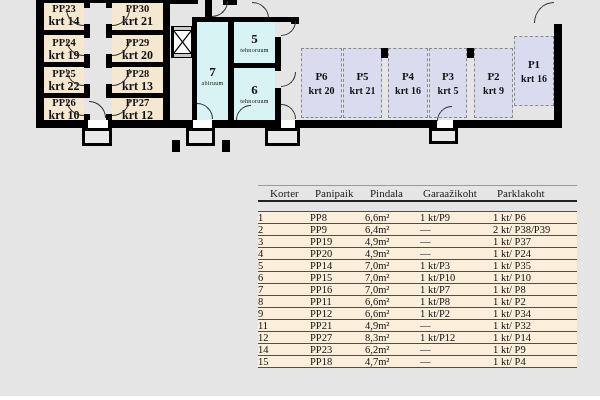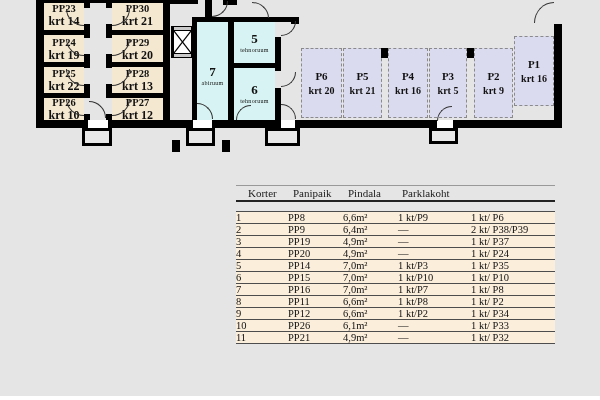--- a/index.html
+++ b/index.html
@@ -23,21 +23,21 @@
   .entry{position:absolute;background:#e9e9e9;border:3px solid #000;box-sizing:border-box;}
   .arc{position:absolute;box-sizing:border-box;background:transparent;}
   .arc.tl{border-top:1px solid #333;border-left:1px solid #333;border-top-left-radius:100% 100%;}
   .arc.tr{border-top:1px solid #333;border-right:1px solid #333;border-top-right-radius:100% 100%;}
   .arc.bl{border-bottom:1px solid #333;border-left:1px solid #333;border-bottom-left-radius:100% 100%;}
   .arc.br{border-bottom:1px solid #333;border-right:1px solid #333;border-bottom-right-radius:100% 100%;}
   .elev{position:absolute;left:171px;top:26px;width:23px;height:32px;background:#000;}
   .elev .cab{position:absolute;left:3px;top:5px;width:17px;height:22px;background:#fff;}
   .elev .cap{position:absolute;left:3px;width:17px;height:3px;background:#c9c9c9;}
   
-  .tbl{position:absolute;left:236px;top:185px;width:319px;}
+  .tbl{position:absolute;left:258px;top:185px;width:319px;}
   .thead{display:flex;border-top:1px solid #999;border-bottom:2px solid #222;height:14px;
          font-size:11px;line-height:14px;color:#1a1a1a;}
   .thead span{display:block;box-sizing:border-box;}
   .c0{width:52px;padding-left:12px;} .c1{width:55px;padding-left:5px;}
   .c2{width:55px;padding-left:5px;}  .c3{width:73px;padding-left:3px;}
   .c4{width:84px;padding-left:4px;}
   table.data{position:absolute;left:0;top:26px;width:319px;border-collapse:collapse;
              border-bottom:1px solid #4d4d4d;}
   table.data td{background:#fbeedb;border-top:1px solid #4d4d4d;height:11.4px;
                 font-size:10.5px;line-height:11px;padding:0;box-sizing:border-box;}
@@ -203,20 +203,21 @@
     <div class="arc tr" style="left:252px;top:2px;width:17px;height:16px"></div>
     <div class="arc br" style="left:212px;top:1px;width:16px;height:16px"></div>
     <div class="arc tl" style="left:534px;top:2px;width:20px;height:21px"></div>
   </div>
 
   <div class="tbl">
     <div class="thead">
       <span class="c0">Korter</span>
       <span class="c1">Panipaik</span>
       <span class="c2">Pindala</span>
+      <span class="c3">Garaažikoht</span>
       <span class="c4">Parklakoht</span>
     </div>
     <table class="data">
       <tbody>
           <tr>
             <td class="c0">1</td>
             <td class="c1">PP8</td>
             <td class="c2">6,6m²</td>
             <td class="c3">1 kt/P9</td>
             <td class="c4">1 kt/ P6</td>
@@ -271,30 +272,44 @@
             <td class="c4">1 kt/ P2</td>
           </tr>
       <tr>
             <td class="c0">9</td>
             <td class="c1">PP12</td>
             <td class="c2">6,6m²</td>
             <td class="c3">1 kt/P2</td>
             <td class="c4">1 kt/ P34</td>
           </tr>
       <tr>
-            <td class="c0">10</td>
-            <td class="c1">PP26</td>
-            <td class="c2">6,1m²</td>
-            <td class="c3">—</td>
-            <td class="c4">1 kt/ P33</td>
-          </tr>
-      <tr>
             <td class="c0">11</td>
             <td class="c1">PP21</td>
             <td class="c2">4,9m²</td>
             <td class="c3">—</td>
             <td class="c4">1 kt/ P32</td>
           </tr>
+      <tr>
+            <td class="c0">12</td>
+            <td class="c1">PP27</td>
+            <td class="c2">8,3m²</td>
+            <td class="c3">1 kt/P12</td>
+            <td class="c4">1 kt/ P14</td>
+          </tr>
+      <tr>
+            <td class="c0">14</td>
+            <td class="c1">PP23</td>
+            <td class="c2">6,2m²</td>
+            <td class="c3">—</td>
+            <td class="c4">1 kt/ P9</td>
+          </tr>
+      <tr>
+            <td class="c0">15</td>
+            <td class="c1">PP18</td>
+            <td class="c2">4,7m²</td>
+            <td class="c3">—</td>
+            <td class="c4">1 kt/ P4</td>
+          </tr>
     </tbody>
       </table>
   </div>
 
 </div>
 
 </body></html>

